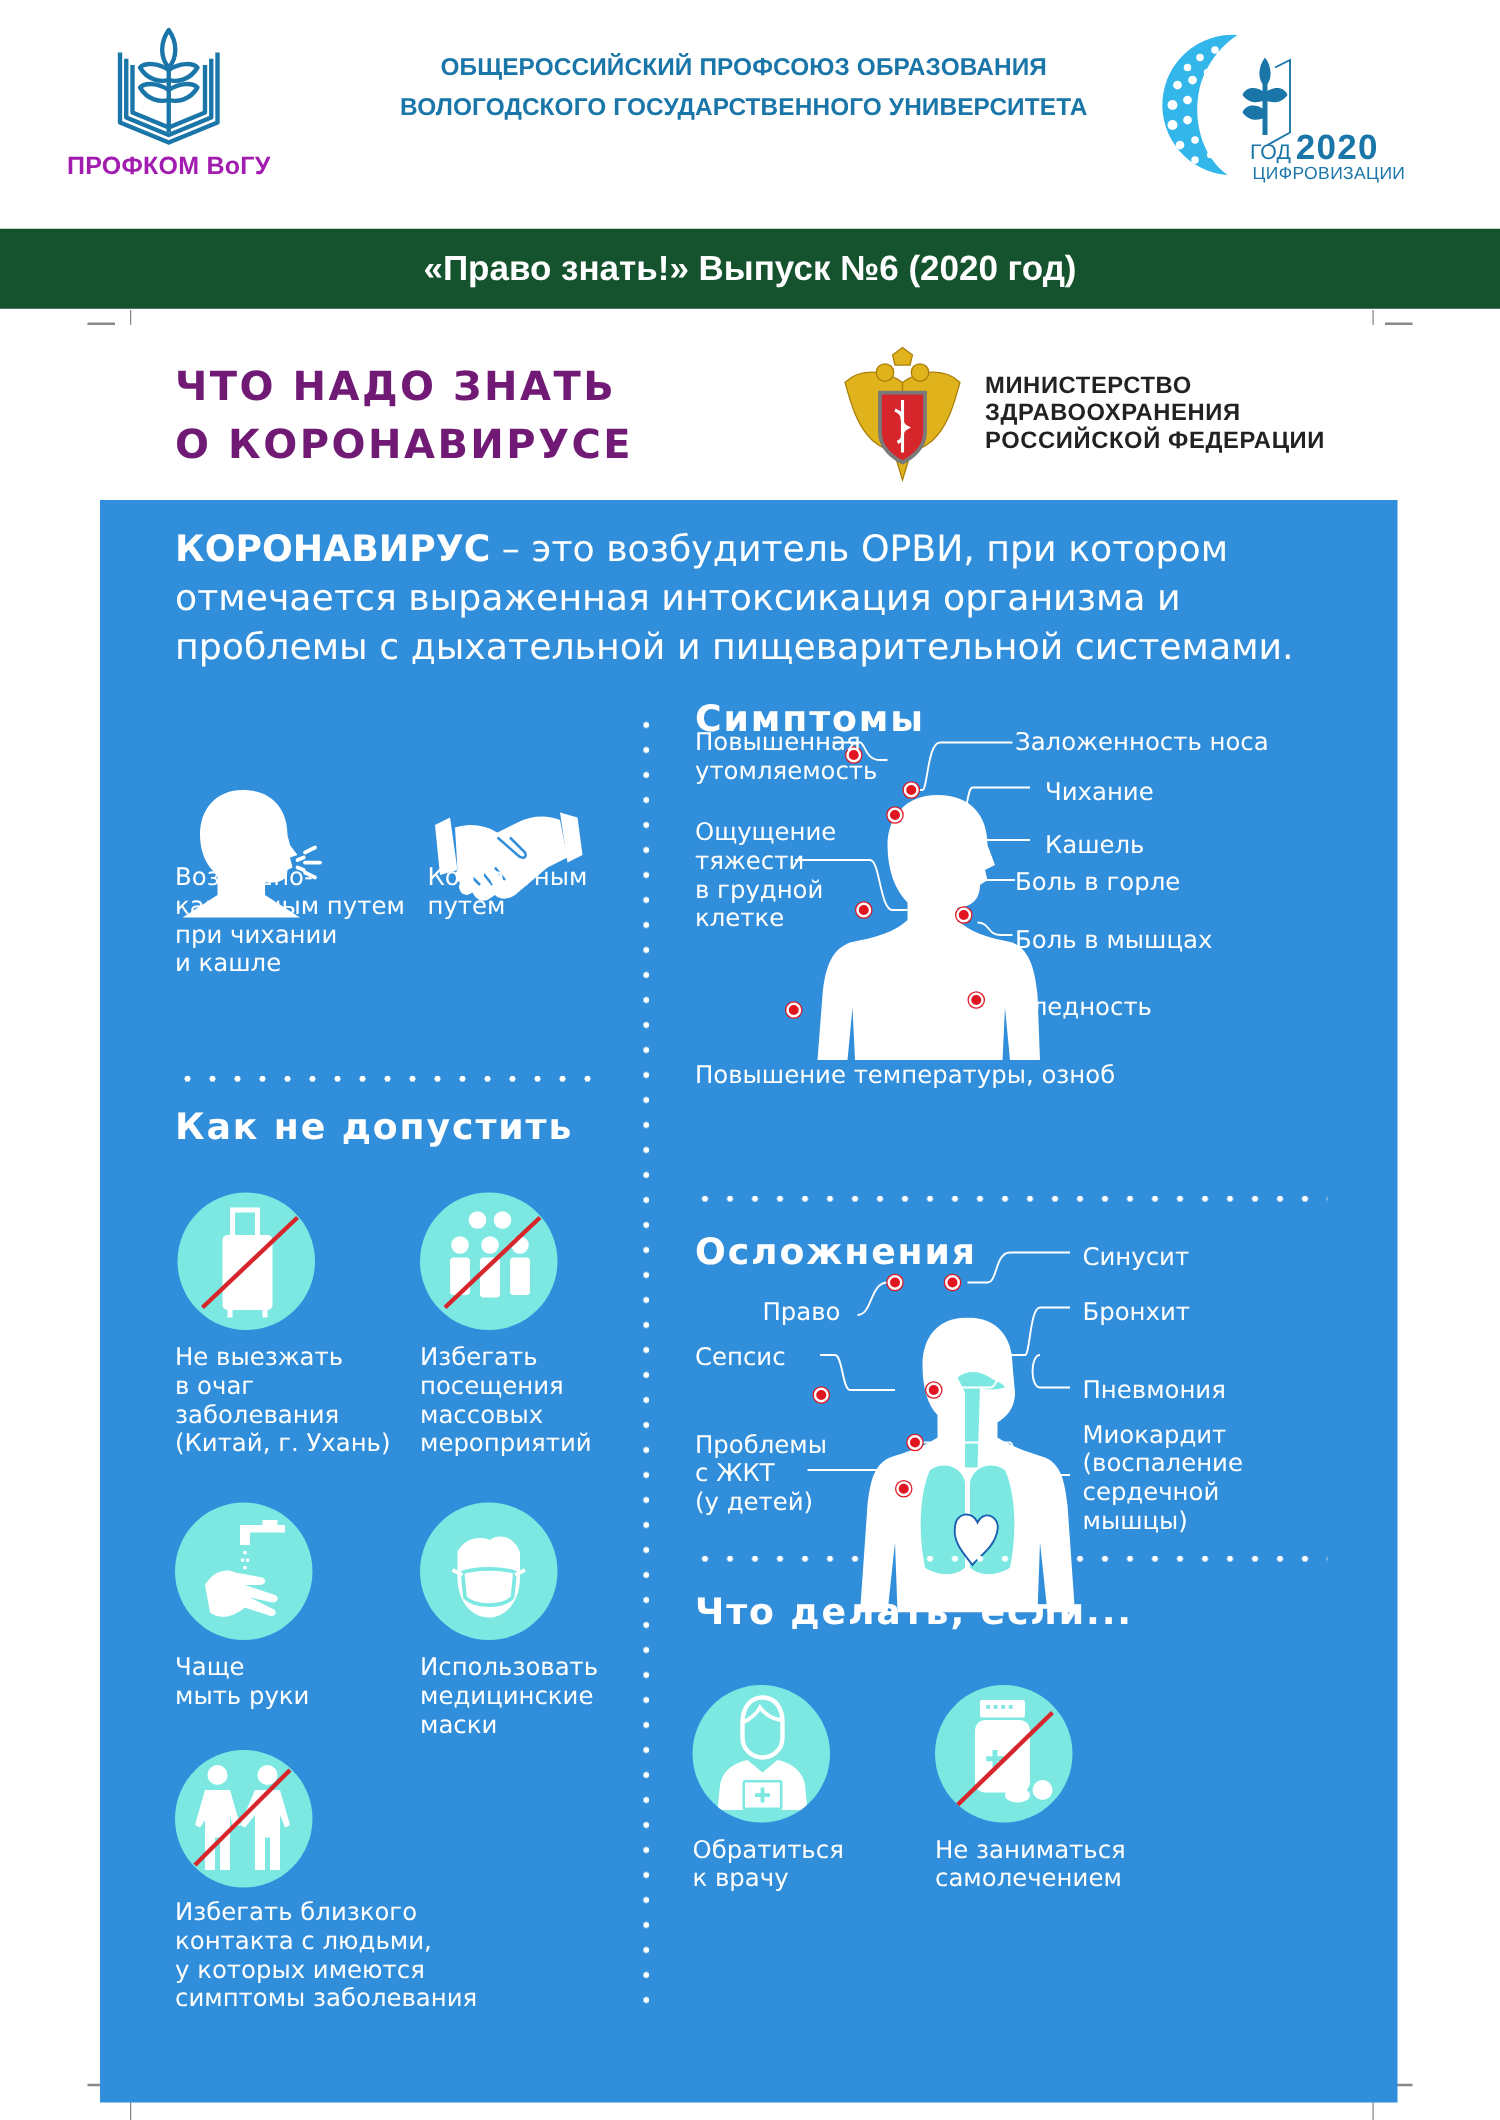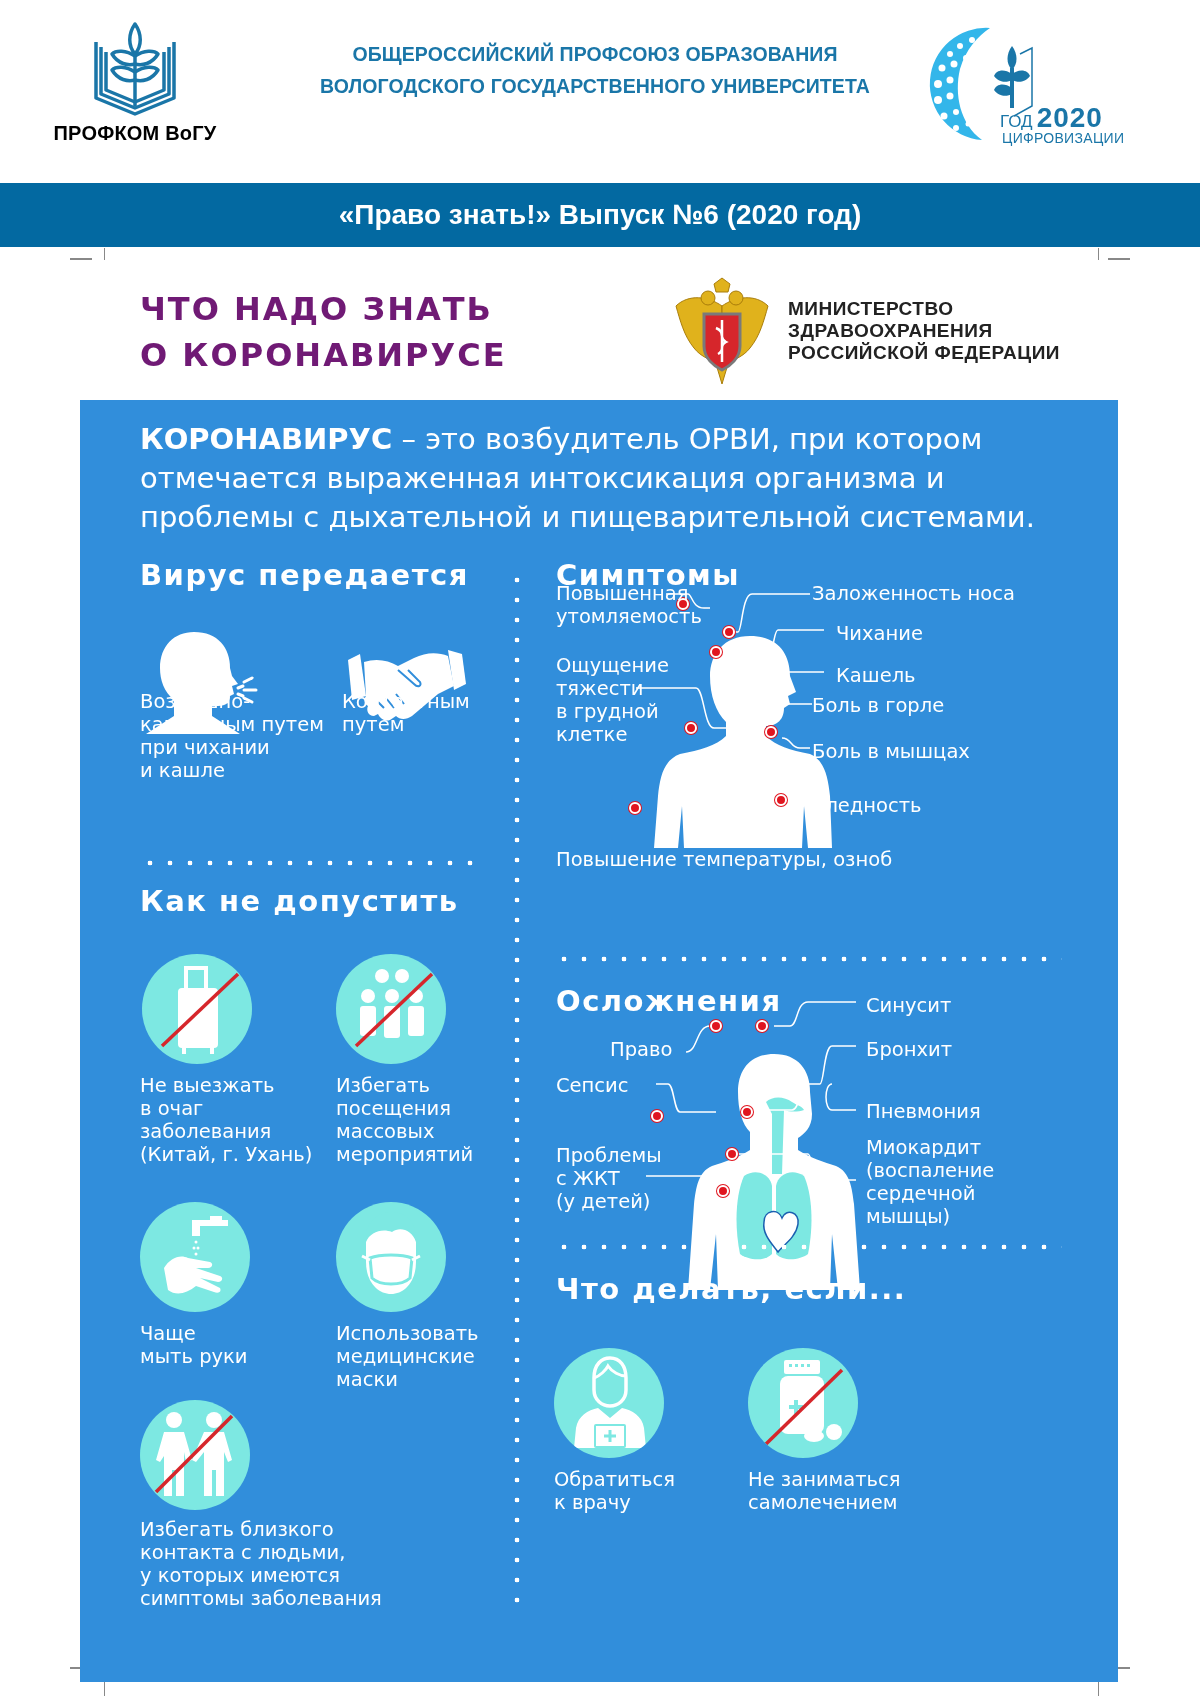--- a/index.html
+++ b/index.html
@@ -3,30 +3,30 @@
 <meta charset="utf-8">
 <style>
   * { box-sizing: border-box; margin: 0; padding: 0; }
   html, body { width: 1200px; height: 1696px; background: #ffffff; overflow: hidden; }
   body { position: relative; font-family: "DejaVu Sans", sans-serif; color: #fff; }
 
   
   .header { position: absolute; left: 0; top: 0; width: 1200px; height: 183px; background: #fff; }
   .logo-left { position: absolute; left: 40px; top: 20px; width: 190px; height: 125px; text-align: center; }
   .logo-left svg { display: block; margin: 0 auto; }
-  .logo-left .cap { font-family: "Liberation Sans", sans-serif; font-weight: bold; color: #000000; font-size: 20px; margin-top: 4px; letter-spacing: 0.2px; }
+  .logo-left .cap { font-family: "Liberation Sans", sans-serif; font-weight: bold; color: #a21caf; font-size: 20px; margin-top: 4px; letter-spacing: 0.2px; }
   .org-lines { position: absolute; left: 270px; top: 38px; width: 650px; text-align: center; }
   .org-lines div { font-family: "Liberation Sans", sans-serif; font-weight: bold; color: #1a76a8; font-size: 19.5px; line-height: 32px; letter-spacing: 0.1px; }
   .logo-right { position: absolute; left: 920px; top: 24px; width: 230px; height: 120px; }
   .logo-right .year { position: absolute; left: 80px; top: 78px; font-family: "Liberation Sans", sans-serif; color: #1a76a8; white-space: nowrap; }
   .logo-right .year .god { font-size: 17px; text-align: center; }
   .logo-right .year .num { font-size: 28px; font-weight: bold; letter-spacing: 1px; margin-left: 4px; margin-top: 20px; }
   .logo-right .digi { position: absolute; left: 82px; top: 106px; font-family: "Liberation Sans", sans-serif; color: #1a76a8; font-size: 14px; letter-spacing: 0.3px; }
 
-  .banner { position: absolute; left: 0; top: 183px; width: 1200px; height: 64px; background: #0369a1; text-align: center; }
+  .banner { position: absolute; left: 0; top: 183px; width: 1200px; height: 64px; background: #14532d; text-align: center; }
   .banner span { font-family: "Liberation Sans", sans-serif; font-weight: bold; font-size: 28px; line-height: 64px; color: #fff; }
 
   .crop { position: absolute; background: #888; }
 
   
   .main-title { position: absolute; left: 140px; top: 286px; }
   .main-title div { font-family: "DejaVu Sans", sans-serif; font-weight: bold; color: #701a75; font-size: 32px; line-height: 46px; letter-spacing: 2px; }
   .ministry { position: absolute; left: 670px; top: 276px; width: 420px; height: 110px; }
   .ministry .emblem { position: absolute; left: 0; top: 0; }
   .ministry .names { position: absolute; left: 118px; top: 22px; }
@@ -155,21 +155,20 @@
 
 <div class="panel">
 
   <div class="intro">
     <b>КОРОНАВИРУС</b><span> – это возбудитель ОРВИ, при котором отмечается выраженная интоксикация организма и проблемы с дыхательной и пищеварительной системами.</span>
   </div>
 
   <div class="vdots"></div>
 
   
-  <div class="section-h" style="left:60px;top:158px">Вирус передается</div>
 
   <svg class="fig" style="left:66px;top:228px" width="120" height="110" viewBox="0 0 120 110">
     <path d="M48 4 C72 4 84 20 84 40 L86 48 L92 56 L86 58 L88 66 L84 68 C84 74 80 78 72 78 L66 78 L66 88 L94 106 L0 106 L28 88 L28 72 C18 64 14 52 14 40 C14 18 28 4 48 4 Z" fill="#fff"></path>
     <g stroke="#fff" stroke-width="3" stroke-linecap="round">
       <line x1="98" y1="54" x2="106" y2="50"></line>
       <line x1="98" y1="62" x2="110" y2="62"></line>
       <line x1="98" y1="70" x2="106" y2="74"></line>
       <line x1="92" y1="60" x2="97" y2="58"></line>
       <line x1="92" y1="66" x2="97" y2="68"></line>
     </g>

